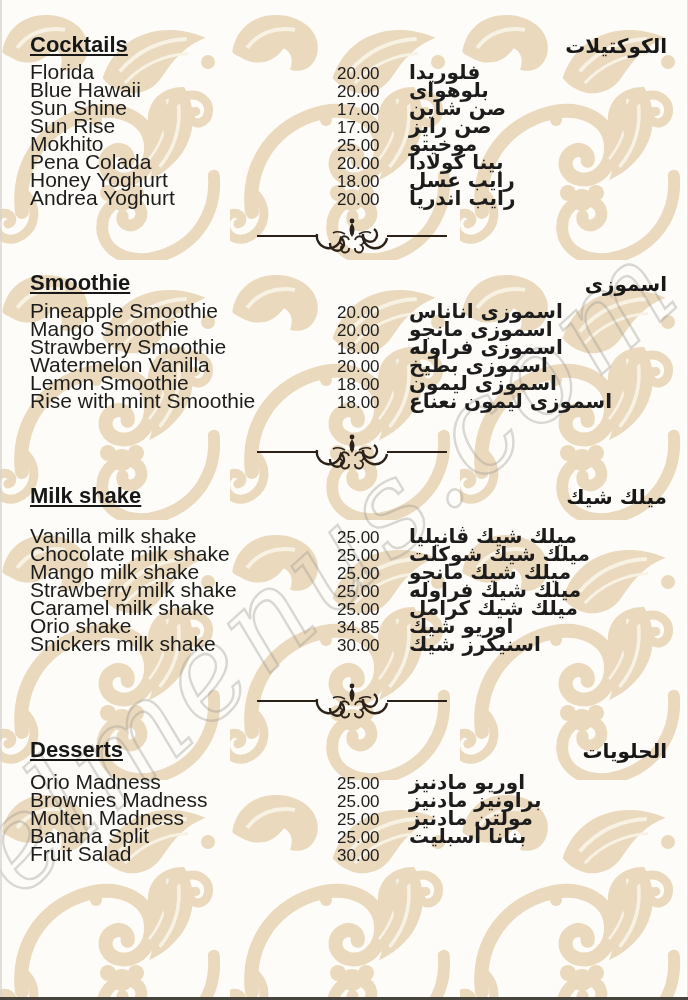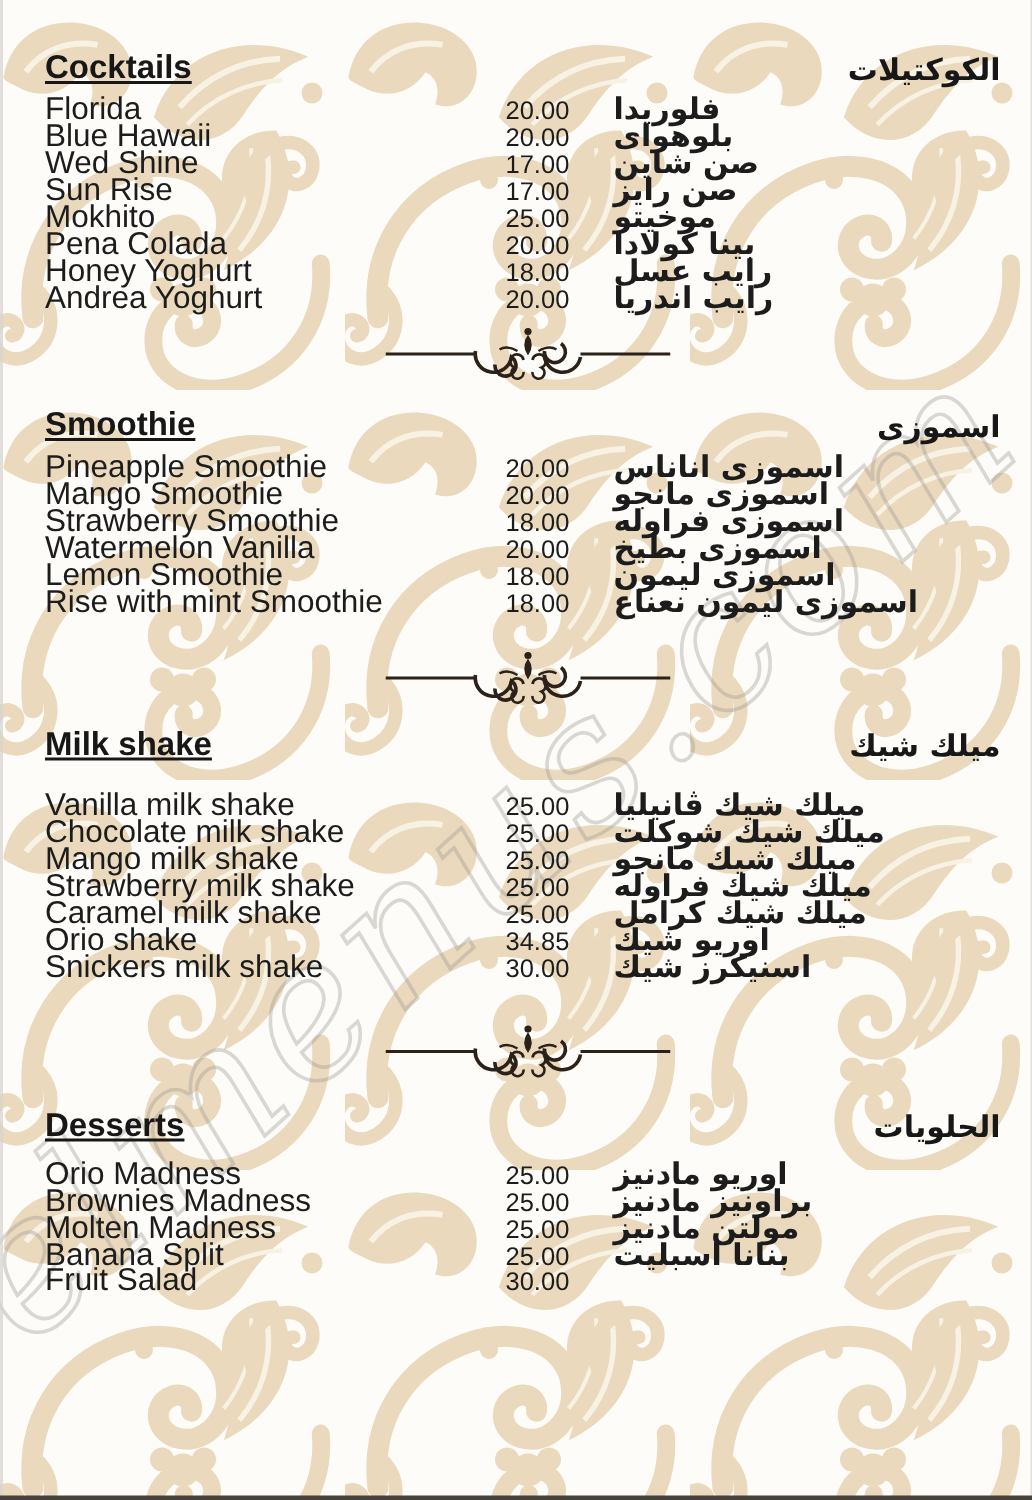--- a/index.html
+++ b/index.html
@@ -94,21 +94,21 @@
             <span class="nm">Florida</span>
             <span class="pr">20.00</span>
             <span class="ar">فلوريدا</span>
           </div>
           <div class="row">
             <span class="nm">Blue Hawaii</span>
             <span class="pr">20.00</span>
             <span class="ar">بلوهواى</span>
           </div>
           <div class="row">
-            <span class="nm">Wed Shine</span>
+            <span class="nm">Sun Shine</span>
             <span class="pr">17.00</span>
             <span class="ar">صن شاين</span>
           </div>
           <div class="row">
             <span class="nm">Sun Rise</span>
             <span class="pr">17.00</span>
             <span class="ar">صن رايز</span>
           </div>
           <div class="row">
             <span class="nm">Mokhito</span>

